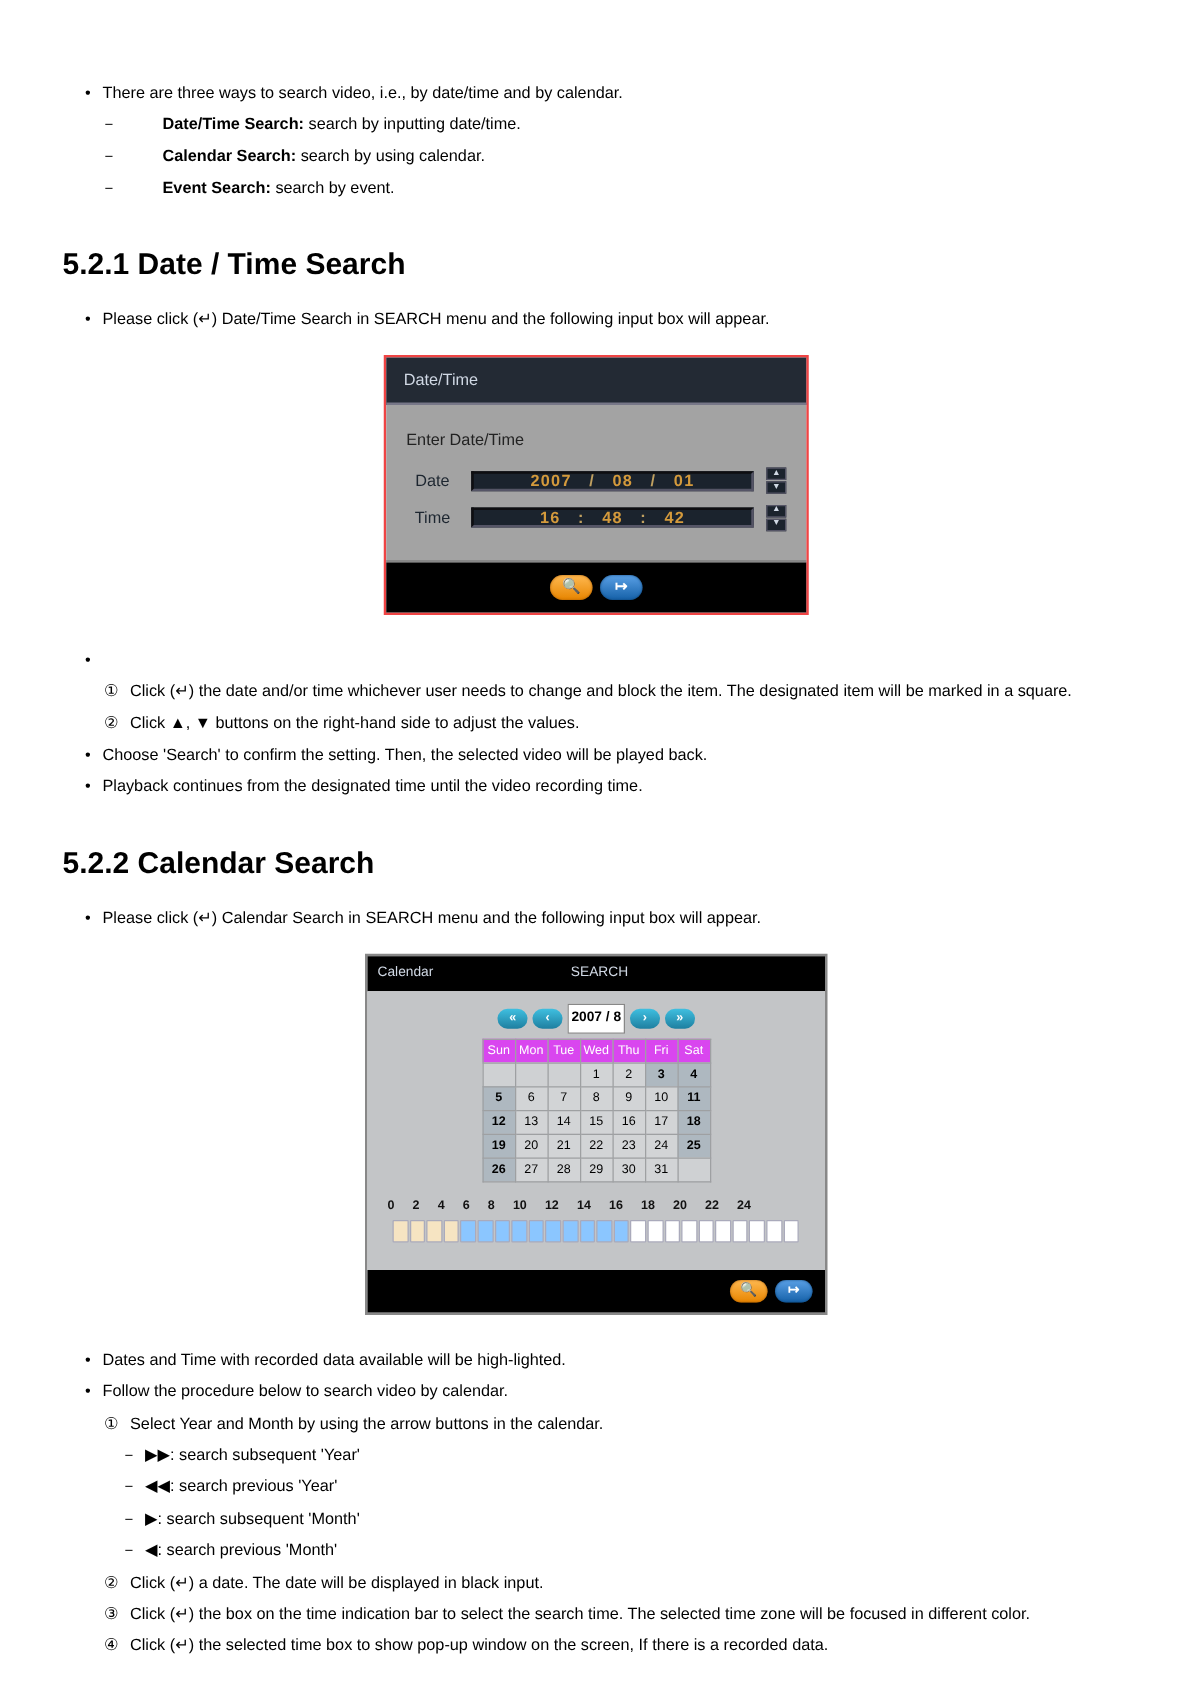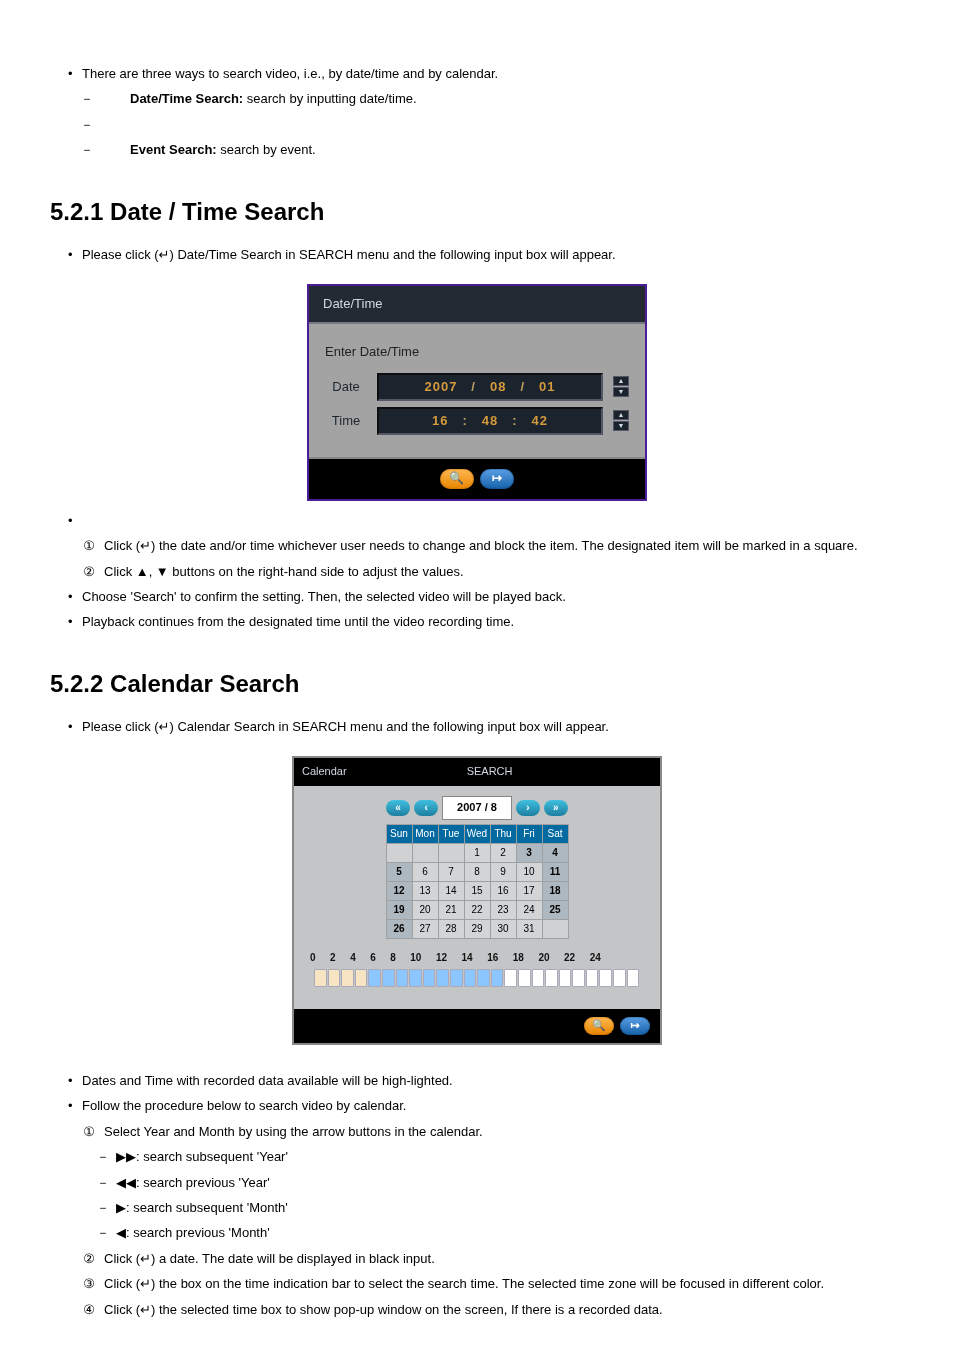--- a/index.html
+++ b/index.html
@@ -16,37 +16,37 @@
   .bullet-list { margin: 0 0 14px 8px; }
   .bullet-list .row      { display:flex; gap:6px; margin:2px 0; }
   .bullet-list .dash-row { display:flex; gap:6px; margin:2px 0 2px 12px; }
   .bullet-list .dash     { min-width:14px; text-align:center; }
   .bullet-list .dot      { min-width:8px; }
   .bullet-list .num      { min-width:18px; text-align:center; font-family:serif; }
   .section-heading { font-size:24px; font-weight:bold; margin:28px 0 10px -10px; }
 
   
   .dt-panel {
-    width: 340px; margin: 18px auto 8px;
-    border: 2px solid #4c1d95;
+    width: 340px; margin: 18px auto 24px;
+    border: 2px solid #ef4444;
   }
   .dt-title {
     background:#232a34; color:#d0d8e4; padding:6px 14px; font-size:13px;
     border-bottom:2px solid #778;
   }
   .dt-body {
     background:#a3a3a3; padding:16px 16px 16px; color:#1d2630;
     border-bottom:2px solid #888;
   }
   .dt-sub { margin-bottom:10px; font-size:13px; color:#222; }
   .dt-line { display:flex; align-items:center; gap:10px; margin:6px 0;text-align:center; }
   .dt-label { width:42px; font-size:13px; }
   .dt-field {
     flex:1; background:#1b232d; color:#d49a3c; border:2px inset #556;
-    display:flex; align-items:center; justify-content:center; gap:14px; height:28px;
+    display:flex; align-items:center; justify-content:center; gap:14px; height:16px;
     font-size:13px; font-weight:bold; letter-spacing:1px;
   }
   .dt-field .sep { color:#c0a060; }
   .spin { display:flex; flex-direction:column; gap:1px; }
   .spin div {
     background:#1b232d; color:#d0d8e4; width:16px; height:10px;
     display:flex; align-items:center; justify-content:center; font-size:7px;
     border:1px solid #556;
   }
   .dt-footer { background:#000; padding:10px 0; display:flex; justify-content:center; gap:6px; }
@@ -60,38 +60,38 @@
   .pill-blue   { background:linear-gradient(#5aa0e6,#1561a8); box-shadow:inset 0 0 2px #0c3f70; }
   .pill-teal   { background:linear-gradient(#3fbfe0,#1e7fa0); }
 
   
   .cal-panel {
     width: 370px; margin: 18px auto 24px;
     border: 2px solid #888;
   }
   .cal-topbar {
     background:#000; color:#d0d8e4; display:flex; align-items:center;
-    padding:4px 8px; font-size:11px; gap:40px;
+    padding:4px 8px; font-size:11px; gap:30px;
   }
   .cal-body {
     background:#c3c5c7; padding:10px 14px 14px 14px;
   }
   .cal-nav { display:flex; align-items:center; justify-content:center; gap:4px; margin-bottom:4px; }
   .cal-nav .period {
-    background:#fff; border:1px solid #888; padding:1px 14px; font-size:11px; font-weight:bold;
+    background:#fff; border:1px solid #888; padding:1px 2px; font-size:11px; font-weight:bold;
   }
   .cal-nav .nav-pill {
     height:16px; min-width:24px; font-size:10px; border-radius:8px;
   }
   .cal-table { border-collapse:collapse; margin:0 auto; }
   .cal-table th, .cal-table td {
     border:1px solid #9ea0a2; width:26px; height:18px; text-align:center;
     font-size:10px; padding:0;
   }
-  .cal-table th { background:#0369a1; color:#fff; font-weight:normal; }
+  .cal-table th { background:#d946ef; color:#fff; font-weight:normal; }
   .cal-table td { background:#d2d4d6; }
   .cal-table td.wk { background:#aeb8c0; font-weight:bold; }
   .cal-table td.empty { background:#cfd1d3; }
 
   .hours-row {
     display:flex; gap:14.5px; font-size:10px; margin:10px 0 2px 2px;
     font-weight:bold; color:#111;
   }
   .slot-bar { display:flex; gap:1px; margin:0 0 8px 6px; }
   .slot-bar .slot {
@@ -116,20 +116,21 @@
   <div class="row">
       <span class="dot">•</span>
       <span>There are three ways to search video, i.e., by date/time and by calendar.</span>
     </div>
   <div class="dash-row">
       <span class="dash">－</span>
       <span><span class="strong">Date/Time Search:</span><span> search by inputting date/time.</span></span>
     </div>
   <div class="dash-row">
       <span class="dash">－</span>
+      <span><span class="strong">Calendar Search:</span><span> search by using calendar.</span></span>
     </div>
   <div class="dash-row">
       <span class="dash">－</span>
       <span><span class="strong">Event Search:</span><span> search by event.</span></span>
     </div>
 </div>
 
 <div class="section-heading">5.2.1  Date / Time Search</div>
 <div class="bullet-list">
   <div class="row">

